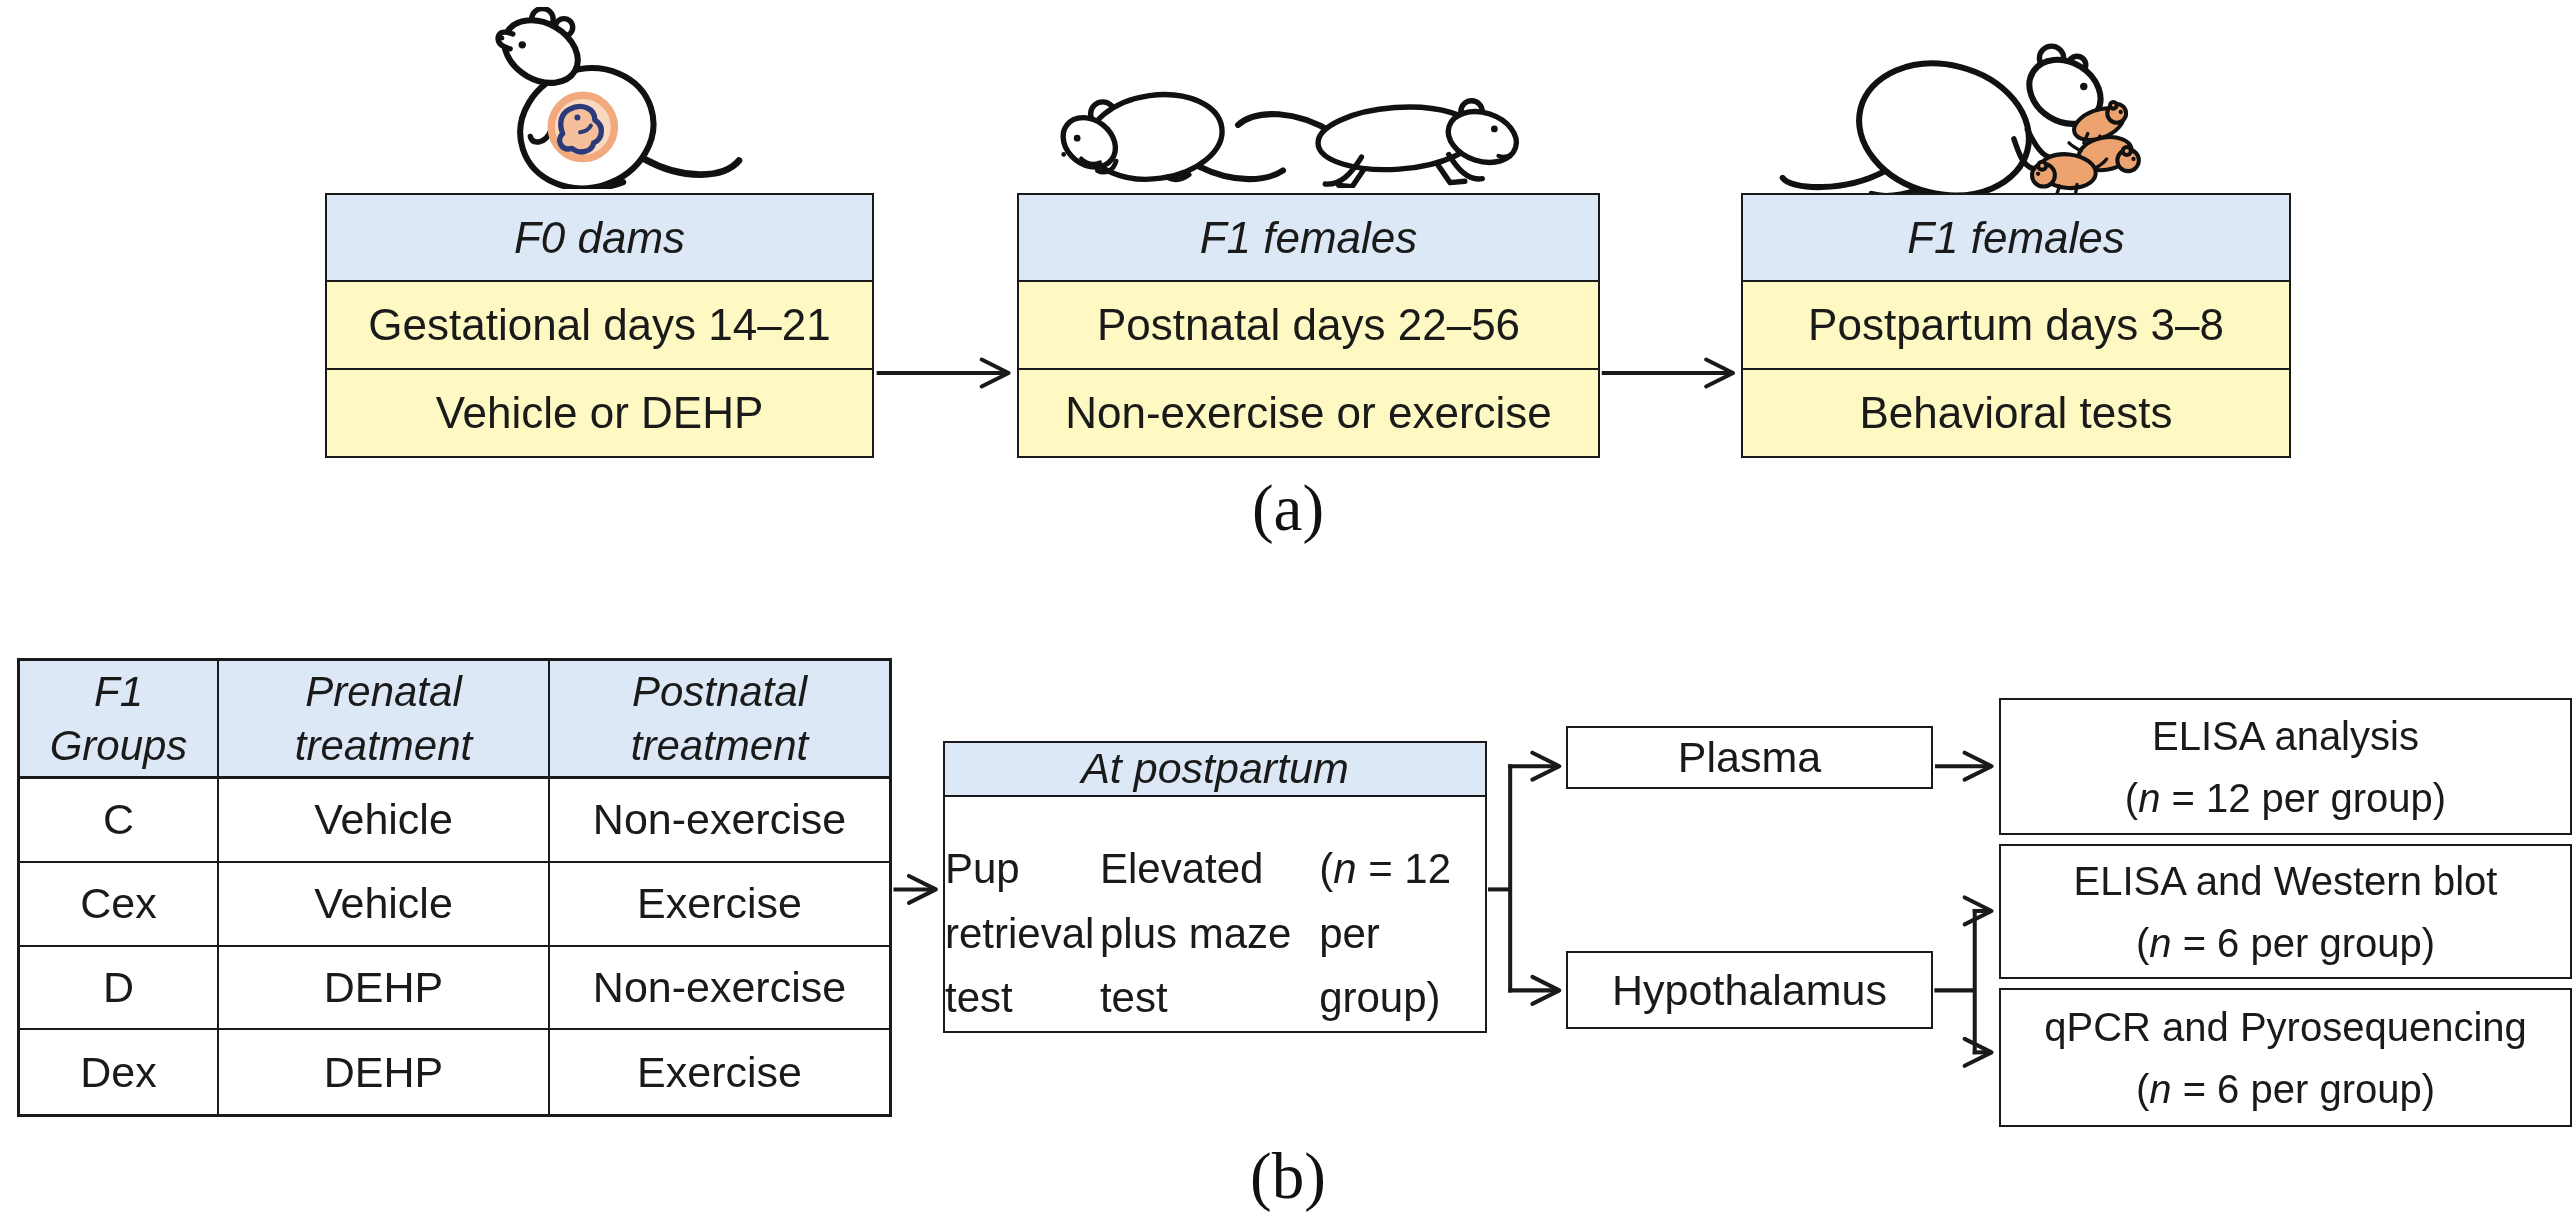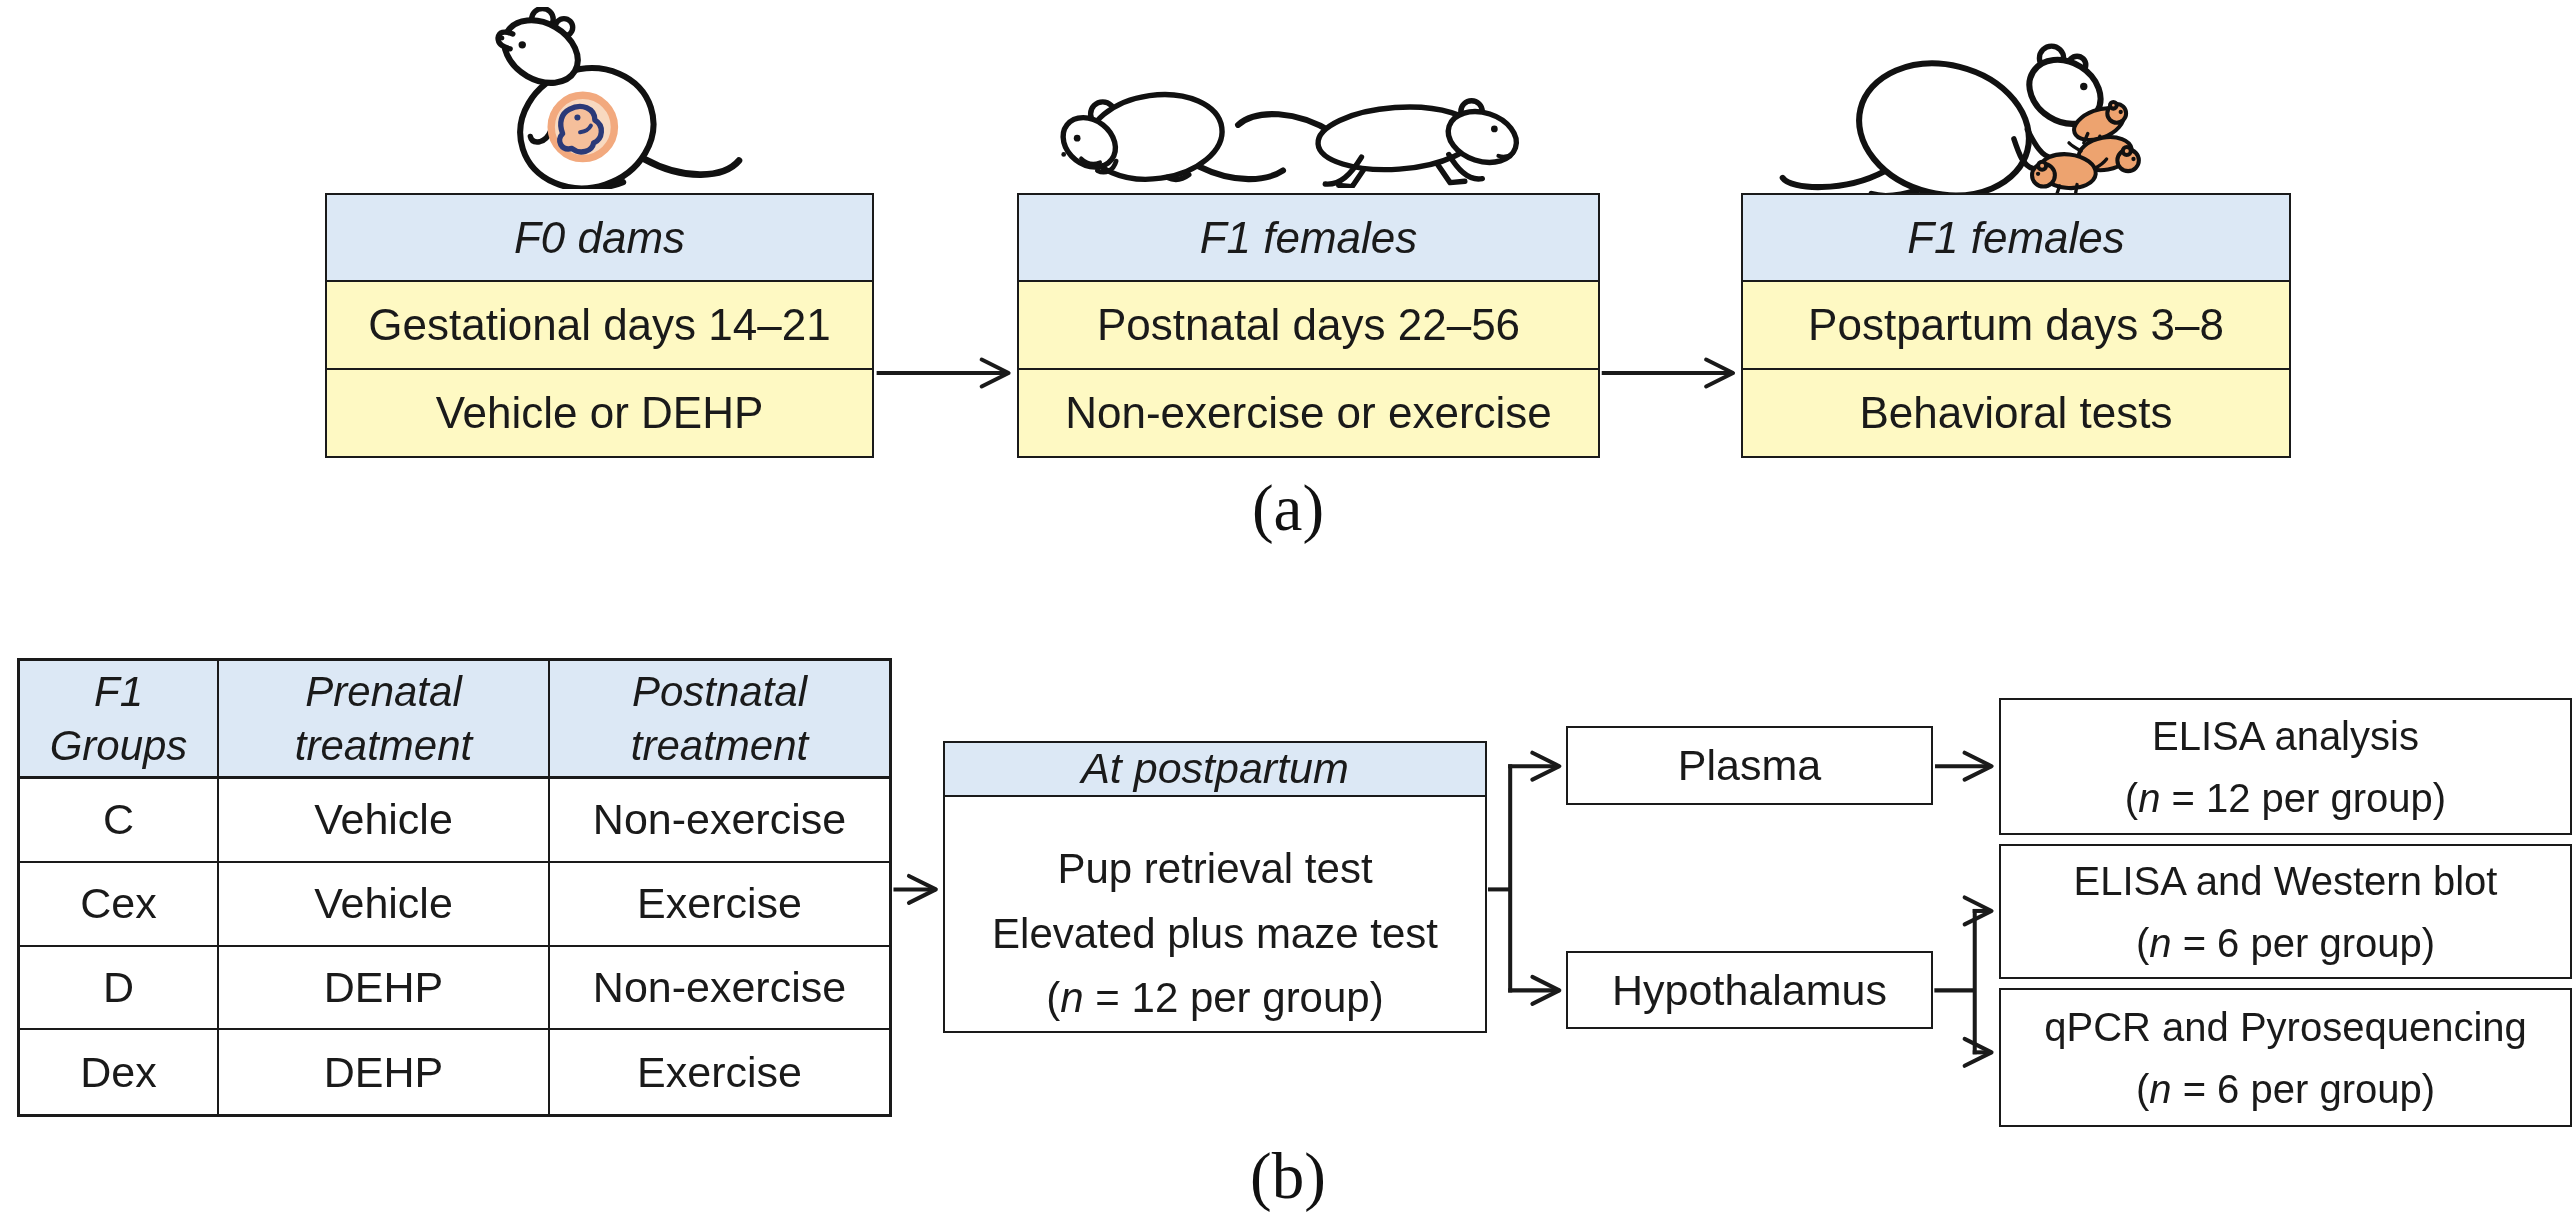--- a/index.html
+++ b/index.html
@@ -38,21 +38,21 @@
   .t-cell{display:flex;flex-direction:column;align-items:center;justify-content:center;
     font-size:43px;border-right:2.7px solid var(--line);border-bottom:2.7px solid var(--line);line-height:1.28;}
   .t-cell.last-col{border-right:none;}
   .t-cell.last-row{border-bottom:none;}
   .t-head{background:var(--header-fill);font-style:italic;font-size:42px;border-bottom:3.4px solid var(--line);}
 
   
   #postpartum-box{position:absolute;left:943px;top:741px;width:544px;height:292px;
     border:2.7px solid var(--line);background:#fff;display:flex;flex-direction:column;gap:40px;}
   #postpartum-box .fb-header{height:83px;font-size:43px;}
-  #postpartum-body{flex:1;display:flex;flex-direction:column;align-items:center;justify-content:center;
+  #postpartum-body{flex:1;display:flex;align-items:center;justify-content:center;
     font-size:42px;line-height:1.54;}
 
   
   .simplebox{position:absolute;border:2.7px solid var(--line);background:#fff;
     display:flex;align-items:center;justify-content:center;font-size:43px;}
 
   .analysisbox{position:absolute;left:1999px;width:573px;border:2.7px solid var(--line);background:#fff;
     display:flex;flex-direction:column;align-items:center;justify-content:center;
     font-size:40px;line-height:1.55;text-align:right;}
 
@@ -218,21 +218,21 @@
 
   <div id="postpartum-box">
     <div class="fb-header">At postpartum</div>
     <div id="postpartum-body">
       <span>Pup retrieval test</span>
       <span>Elevated plus maze test</span>
       <span><span>(</span><span class="nvar">n</span><span> = 12 per group)</span></span>
     </div>
   </div>
 
-  <div class="simplebox" style="left:1566px;top:726px;width:367px;height:79px">
+  <div class="simplebox" style="left:1566px;top:726px;width:367px;height:63px">
     <span>Plasma</span>
   </div>
   <div class="simplebox" style="left:1566px;top:951px;width:367px;height:78px">
     <span>Hypothalamus</span>
   </div>
 
   <div class="analysisbox" style="top:698px;height:137px">
     <span>ELISA analysis</span>
     <span><span>(</span><span class="nvar">n</span><span> = 12 per group)</span></span>
   </div>

